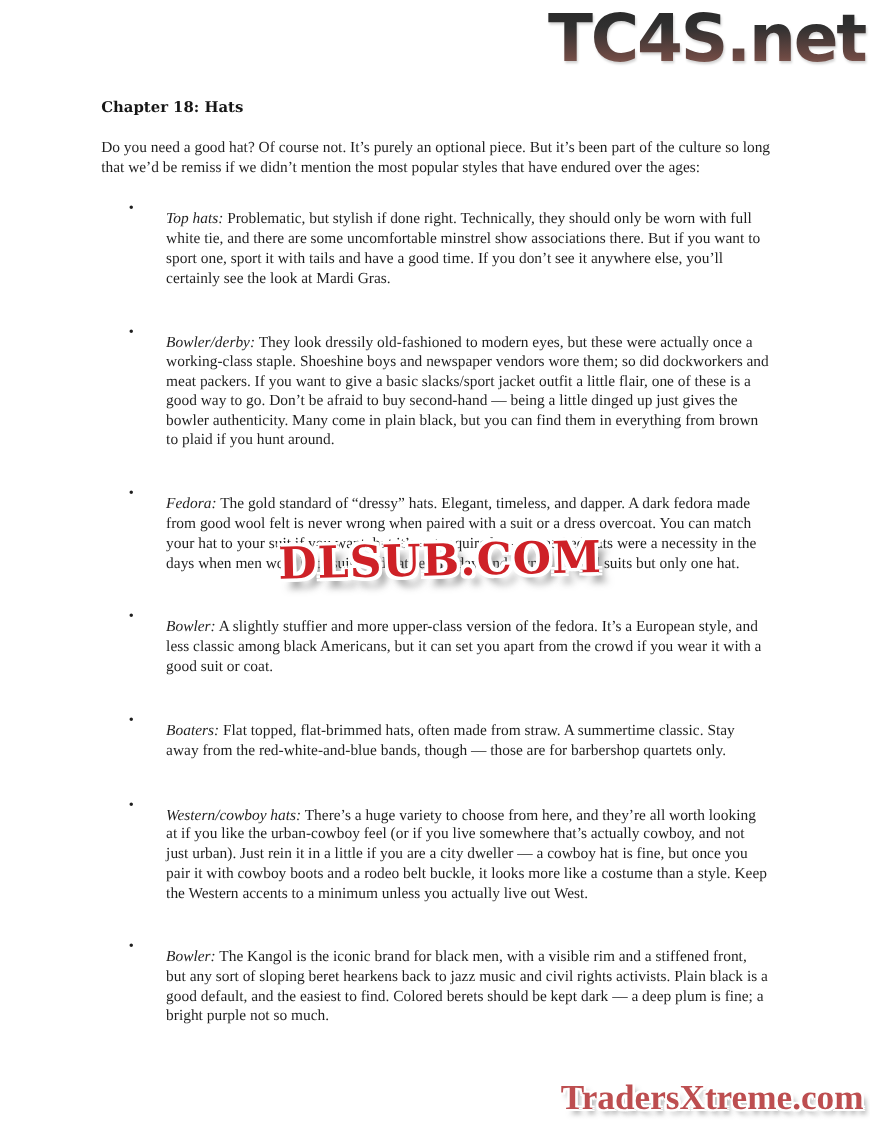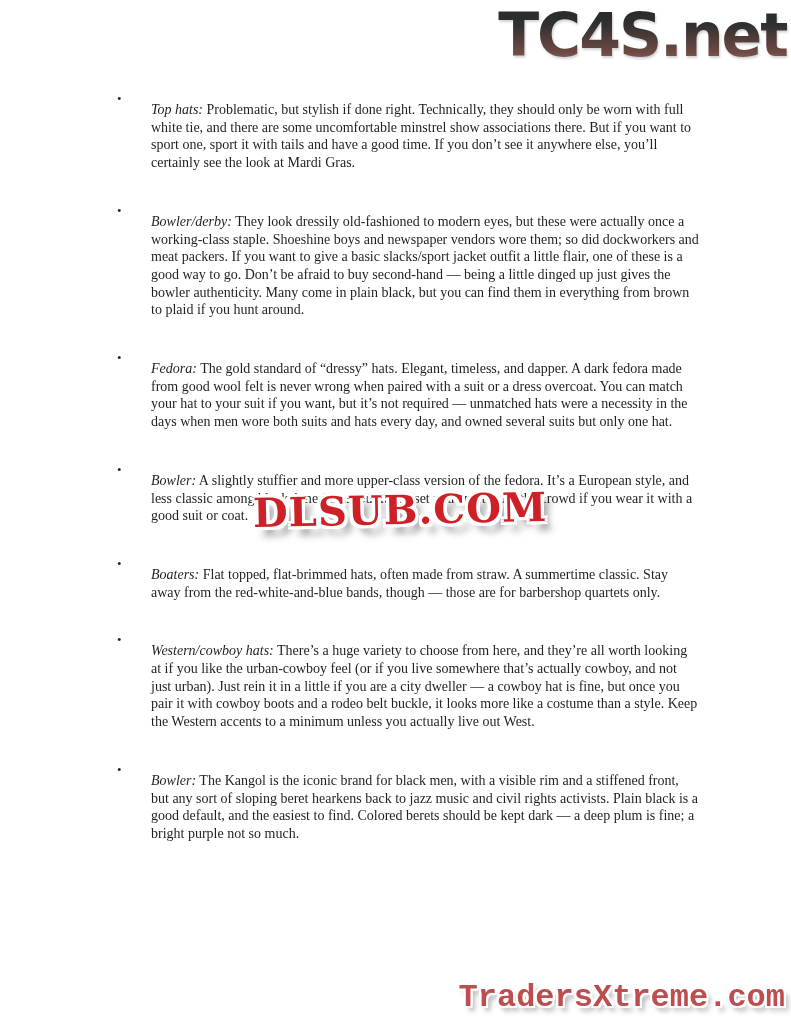--- a/index.html
+++ b/index.html
@@ -93,41 +93,43 @@
       -3px  0   0 #fff,  3px  0   0 #fff,  0   -3px 0 #fff,  0    3px 0 #fff,
        7px 9px 7px rgba(80,80,80,0.55);
     white-space: nowrap;
   }
 
   
   .wm-traders {
     position: absolute;
     right: 6px;
     bottom: 8px;
-    font-family: Liberation Mono, monospace;
+    font-family: Liberation Serif, serif;
     font-weight: bold;
     font-size: 32px;
     letter-spacing: 0px;
     color: #bd4e50;
     text-shadow:
       -2px -2px 0 #fff,  2px -2px 0 #fff, -2px  2px 0 #fff,  2px  2px 0 #fff,
       -2px  0   0 #fff,  2px  0   0 #fff,  0   -2px 0 #fff,  0    2px 0 #fff,
        4px 5px 5px rgba(90,90,90,0.5);
     white-space: nowrap;
   }
 </style>
 </head>
 <body>
 
 <div class="page">
 
   <div class="tc4s-logo">TC4S.net</div>
 
   <div class="content">
+    <h1 class="chapter-heading">Chapter 18: Hats</h1>
 
+    <p class="para">Do you need a good hat? Of course not. It’s purely an optional piece. But it’s been part of the culture so long that we’d be remiss if we didn’t mention the most popular styles that have endured over the ages:</p>
 
     <ul class="hat-list">
       <li>
         <span class="marker">•</span>
         <p class="btext"><i class="term">Top hats:</i> <span>Problematic, but stylish if done right. Technically, they should only be worn with full white tie, and there are some uncomfortable minstrel show associations there. But if you want to sport one, sport it with tails and have a good time. If you don’t see it anywhere else, you’ll certainly see the look at Mardi Gras.</span></p>
       </li>
       <li>
         <span class="marker">•</span>
         <p class="btext"><i class="term">Bowler/derby:</i> <span>They look dressily old-fashioned to modern eyes, but these were actually once a working-class staple. Shoeshine boys and newspaper vendors wore them; so did dockworkers and meat packers. If you want to give a basic slacks/sport jacket outfit a little flair, one of these is a good way to go. Don’t be afraid to buy second-hand — being a little dinged up just gives the bowler authenticity. Many come in plain black, but you can find them in everything from brown to plaid if you hunt around.</span></p>
       </li>

